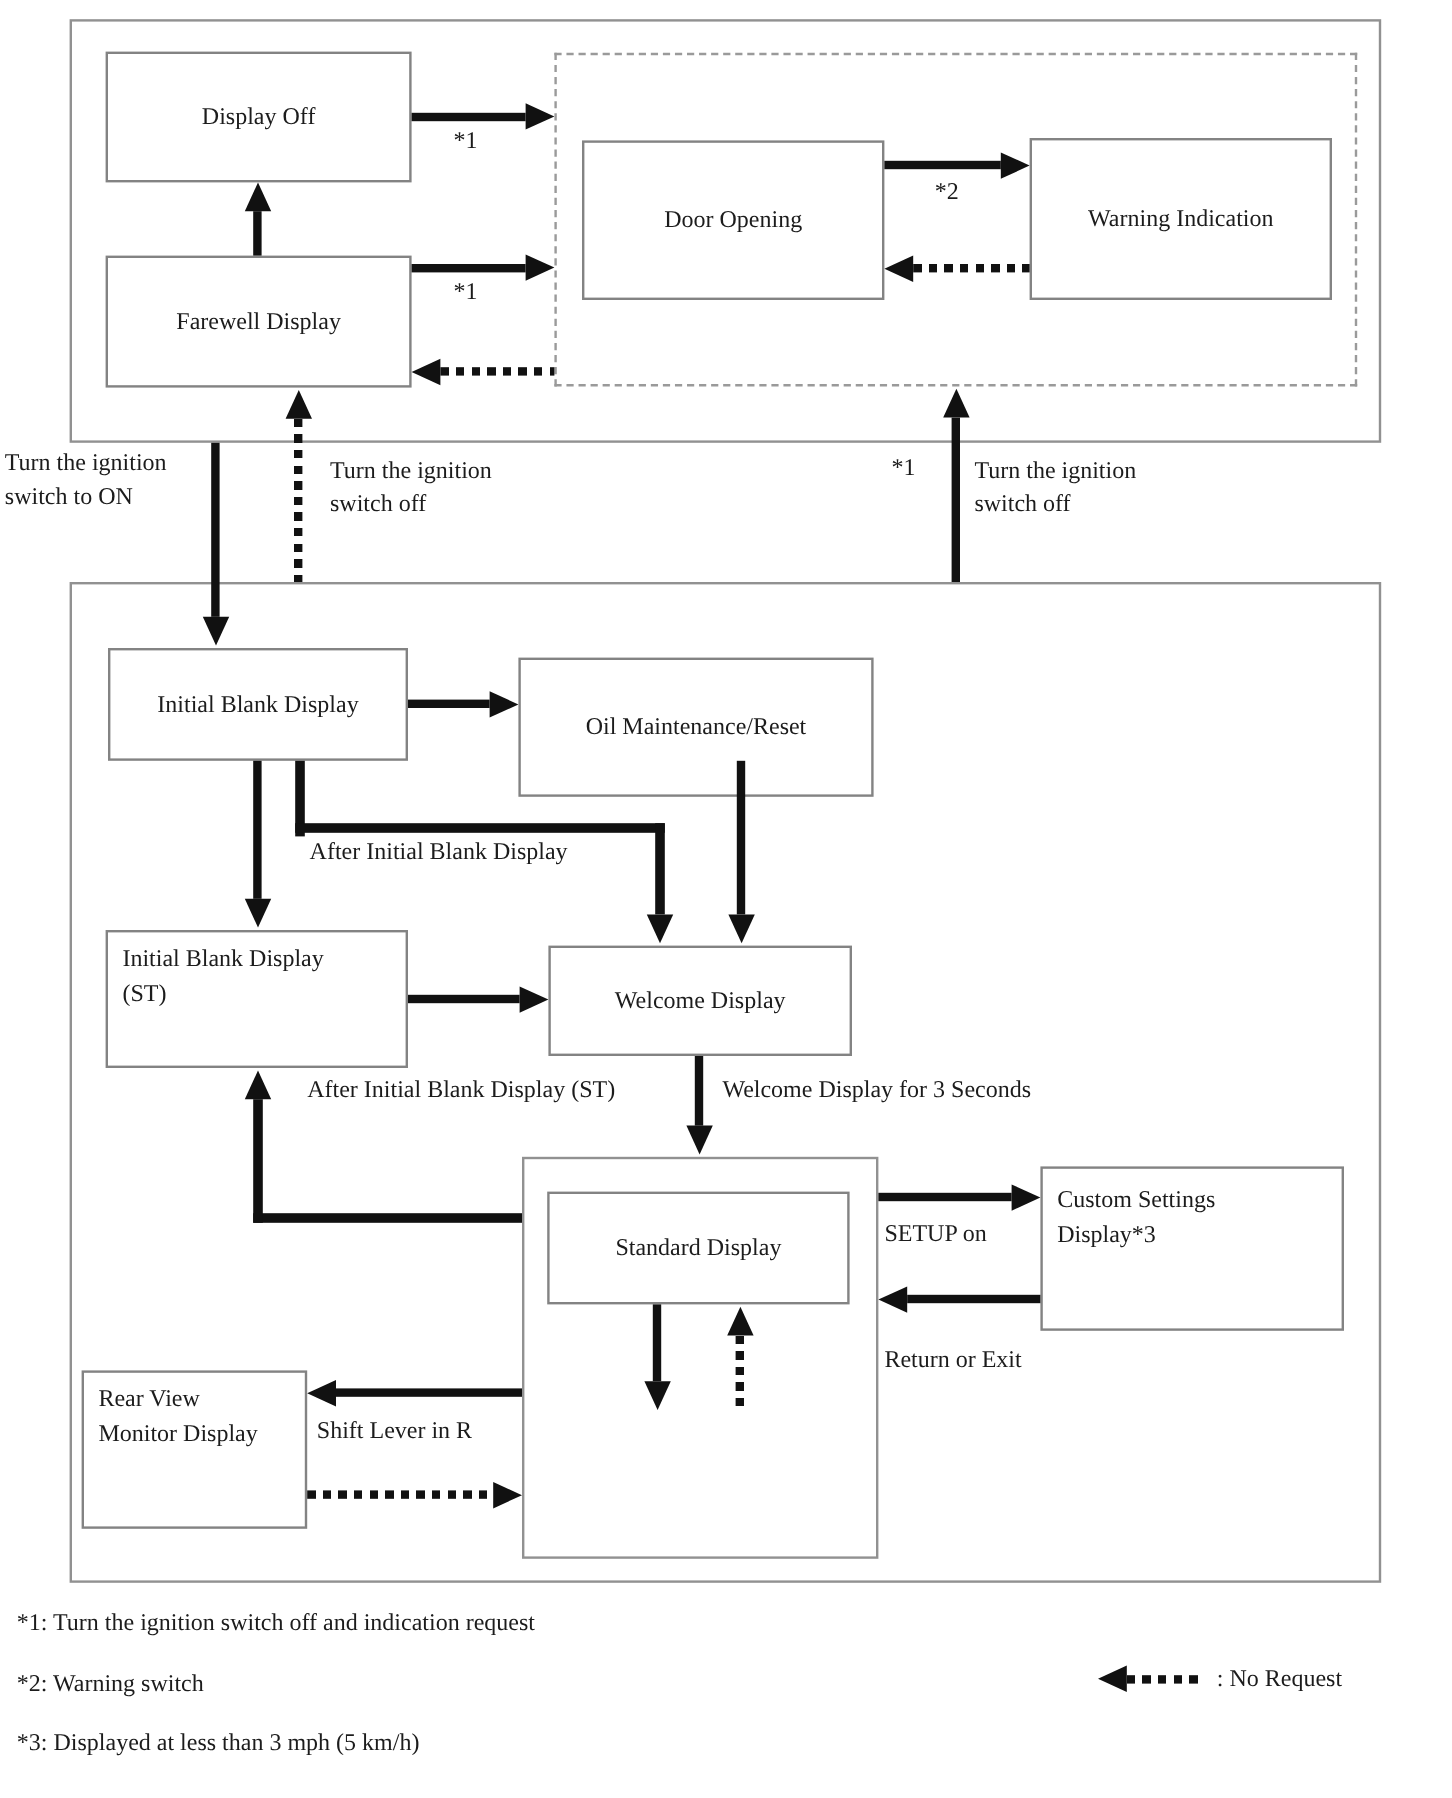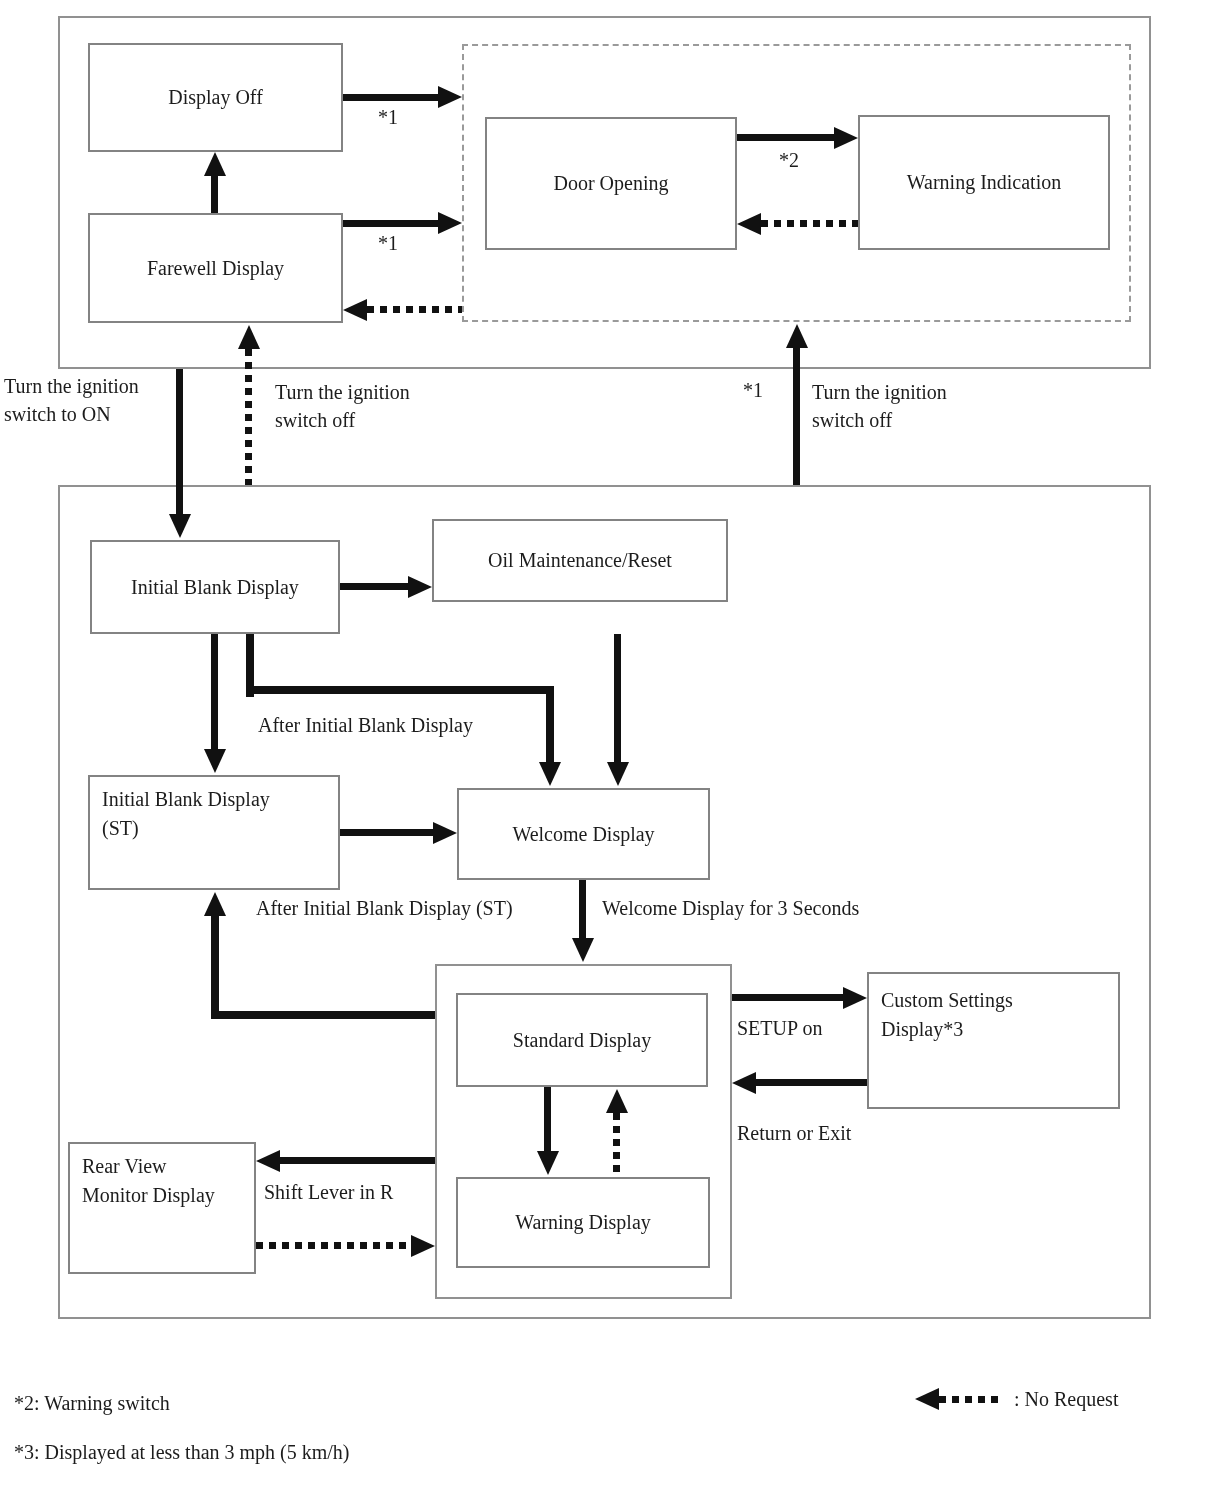--- a/index.html
+++ b/index.html
@@ -47,38 +47,35 @@
   <div class="box" style="left:485px;top:117px;width:252px;height:133px;">
     <span>Door Opening</span>
   </div>
   <div class="box" style="left:858px;top:115px;width:252px;height:135px;">
     <span>Warning Indication</span>
   </div>
 
   <div class="box" style="left:90px;top:540px;width:250px;height:94px;">
     <span>Initial Blank Display</span>
   </div>
-  <div class="box" style="left:432px;top:519px;width:296px;height:83px;">
+  <div class="box" style="left:432px;top:548px;width:296px;height:116px;">
     <span>Oil Maintenance/Reset</span>
   </div>
   <div class="box tl" style="left:88px;top:775px;width:252px;height:115px;">
     <span>
       <span>Initial Blank Display</span><br>
       <span>(ST)</span>
     </span>
   </div>
   <div class="box" style="left:457px;top:788px;width:253px;height:92px;">
     <span>Welcome Display</span>
   </div>
   <div class="frame" style="left:435px;top:964px;width:297px;height:335px;"></div>
   <div class="box" style="left:456px;top:993px;width:252px;height:94px;align-items:center;">
     <span>Standard Display</span>
-  </div>
-  <div class="box" style="left:456px;top:1177px;width:254px;height:91px;">
-    <span>Warning Display</span>
   </div>
   <div class="box tl" style="left:867px;top:972px;width:253px;height:137px;padding-top:12px;">
     <span>
       <span>Custom Settings</span><br>
       <span>Display*3</span>
     </span>
   </div>
   <div class="box tl" style="left:68px;top:1142px;width:188px;height:132px;">
     <span>
       <span>Rear View</span><br>
@@ -166,27 +163,28 @@
   </div>
   <div class="lbl" style="left:275px;top:378px;">
     <span>Turn the ignition</span><br>
     <span>switch off</span>
   </div>
   <div class="lbl" style="left:812px;top:378px;">
     <span>Turn the ignition</span><br>
     <span>switch off</span>
   </div>
 
-  <div class="lbl" style="left:258px;top:696px;margin-top:15px;">After Initial Blank Display</div>
+  <div class="lbl" style="left:258px;top:696px;">After Initial Blank Display</div>
   <div class="lbl" style="left:256px;top:894px;">After Initial Blank Display (ST)</div>
   <div class="lbl" style="left:602px;top:894px;">Welcome Display for 3 Seconds</div>
   <div class="lbl" style="left:737px;top:1014px;">SETUP on</div>
   <div class="lbl" style="left:737px;top:1119px;">Return or Exit</div>
   <div class="lbl" style="left:264px;top:1178px;">Shift Lever in R</div>
 
+  <div class="note" style="left:14px;top:1341px;">*1: Turn the ignition switch off and indication request</div>
   <div class="note" style="left:14px;top:1392px;">*2: Warning switch</div>
   <div class="note" style="left:14px;top:1441px;">*3: Displayed at less than 3 mph (5 km/h)</div>
 
   <div class="ah ah-l" style="left:915px;top:1388px;"></div>
   <div class="dh" style="left:939px;top:1396px;width:64px;"></div>
   <div class="note" style="left:1014px;top:1388px;">: No Request</div>
 
 </div>
 
 </body></html>

